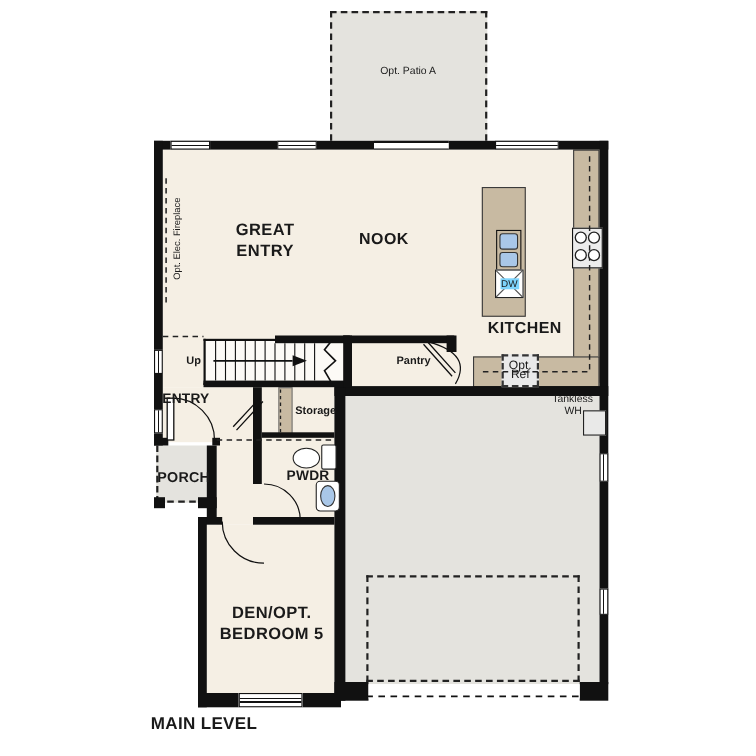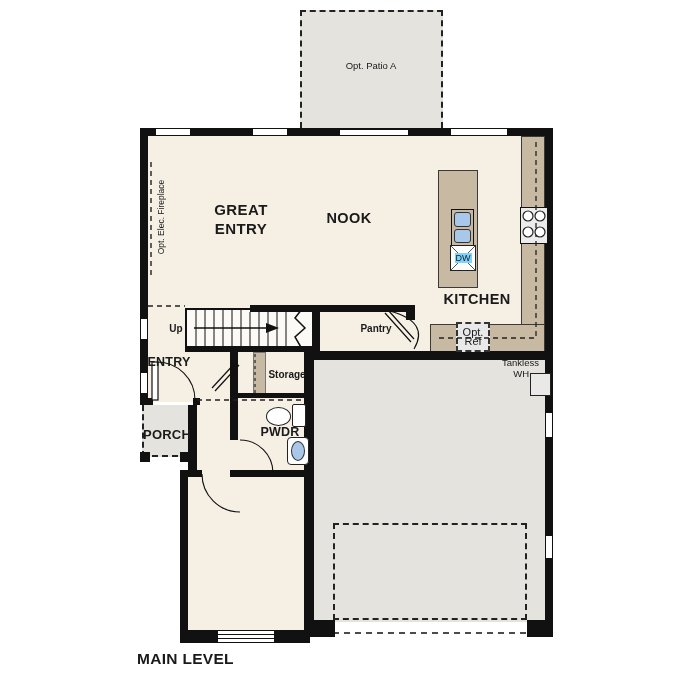--- a/index.html
+++ b/index.html
@@ -167,20 +167,24 @@
     <div>ENTRY</div>
   </div>
   <div class="lbl room" style="left:349px;top:218px;">NOOK</div>
   <div class="lbl room" style="left:477px;top:299px;">KITCHEN</div>
   <div class="lbl tiny" style="left:358px;top:328px;padding-left:36px;">Pantry</div>
   <div class="lbl tiny" style="left:176px;top:328px;">Up</div>
   <div class="lbl tiny" style="left:287px;top:374px;">Storage</div>
   <div class="lbl small-room" style="left:169px;top:362px;">ENTRY</div>
   <div class="lbl small-room" style="left:167px;top:434px;font-size:13px;">PORCH</div>
   <div class="lbl small-room" style="left:264px;top:432px;margin-left:16px;">PWDR</div>
+  <div class="lbl room-lg" style="left:247px;top:567px;">
+    <div>DEN/OPT.</div>
+    <div>BEDROOM 5</div>
+  </div>
   <div class="tankless-lbl" style="left:475px;top:357px;width:64px;">
     <div>Tankless</div>
     <div style="padding-right:10px;">WH</div>
   </div>
   <div class="lbl fireplace-lbl" style="left:161px;top:217px;">Opt. Elec. Fireplace</div>
   <div class="title" style="left:137px;top:650px;">MAIN LEVEL</div>
 
 </div>
 
 </body></html>

